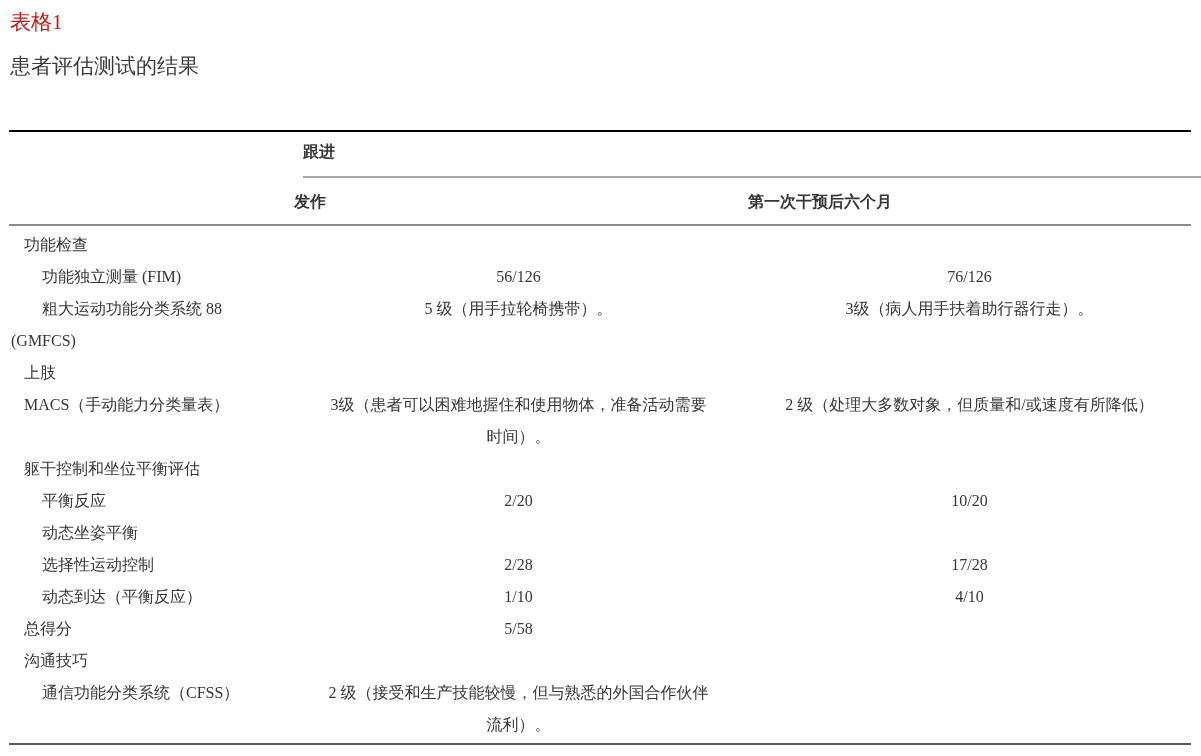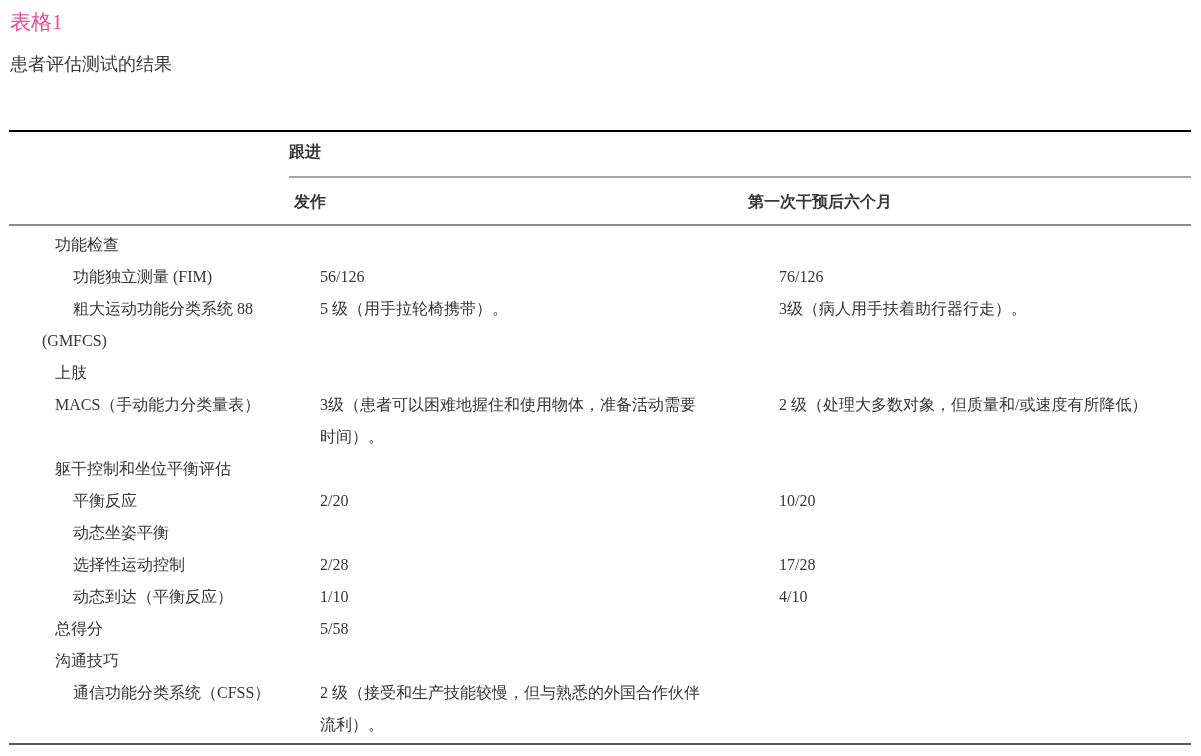--- a/index.html
+++ b/index.html
@@ -17,42 +17,43 @@
     width: 1201px;
     height: 756px;
     background: #ffffff;
   }
   .doc-title {
     position: absolute;
     left: 10px;
     top: 8px;
     font-size: 21px;
     font-weight: 400;
-    color: #ec4899;
+    color: #b91c1c;
   }
   .doc-subtitle {
     position: absolute;
     left: 10px;
     top: 52px;
-    font-size: 18px;
+    font-size: 21px;
     font-weight: 400;
     color: #3a3a3a;
     font-family: Liberation Mono, monospace;
   }
   .assessment-table {
     position: absolute;
     left: 9px;
     top: 130px;
     width: 1182px;
     border-top: 2px solid #000000;
   }
   .hdr-row1 {
     display: grid;
     grid-template-columns: 280px 902px;
     align-items: start;
+    gap: 14px;
   }
   .hdr-group-cell {
     height: 46px;
     box-sizing: border-box;
     padding-top: 10px;
     font-weight: 700;
     font-size: 16px;
     border-bottom: 2px solid #a6a6a6;
   }
   .hdr-spacer { height: 46px; }
@@ -73,31 +74,30 @@
   .hdr-sub-cell.c3 { padding-left: 0px; }
   .tbody {
     padding-top: 3px;
     padding-bottom: 2px;
     border-bottom: 2px solid #595959;
   }
   .trow {
     display: grid;
     grid-template-columns: 280px 459px 443px;
     align-items: start;
-    margin-left: 31px;
   }
   .cell {
     font-size: 16px;
     line-height: 32px;
     white-space: pre-line;
     color: #363636;
   }
   .label-cell.section { padding-left: 15px; }
   .label-cell.sub { padding-left: 2px; text-indent: 31px; }
-  .value-cell { text-align: left; }
+  .value-cell { text-align: center; }
 </style>
 </head>
 <body>
 
 <div class="page">
 
   <div class="doc-title">表格1</div>
 
   <div class="doc-subtitle">患者评估测试的结果</div>
 

